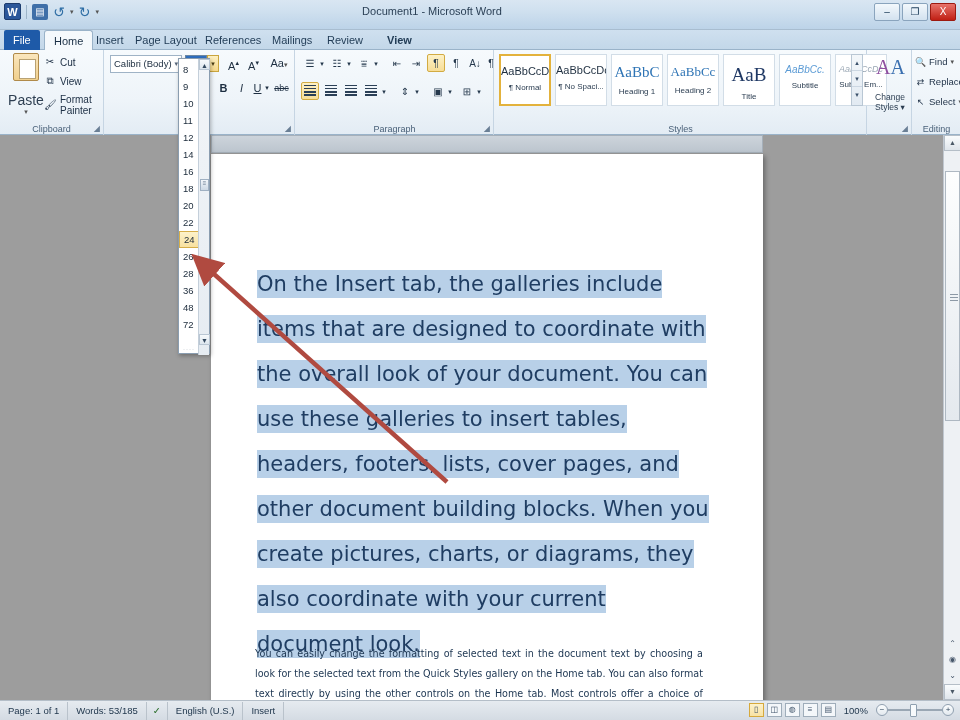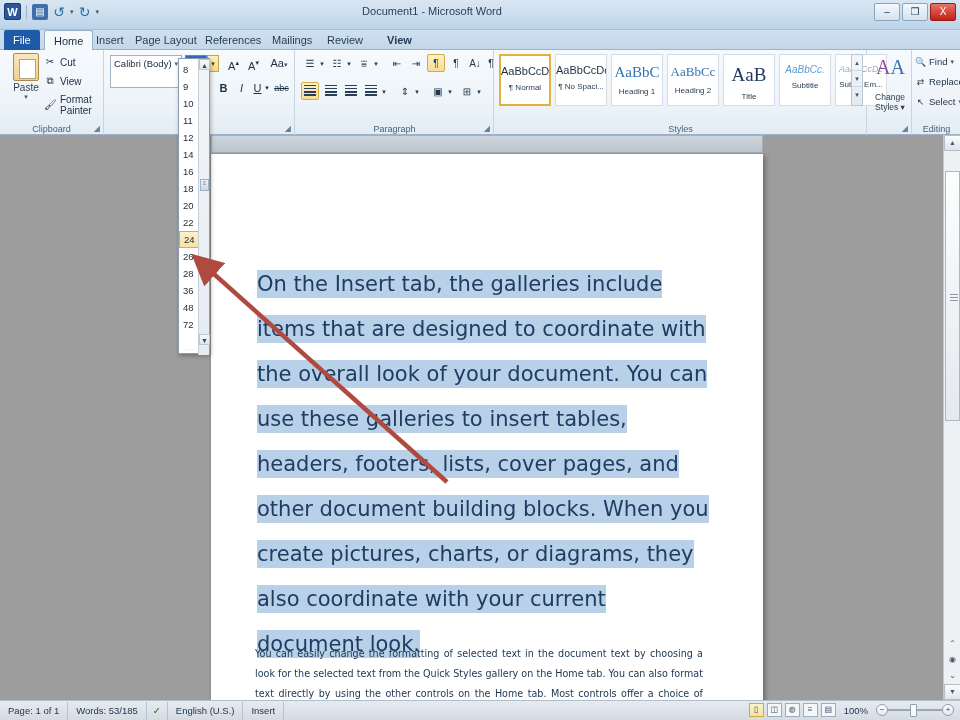--- a/index.html
+++ b/index.html
@@ -73,31 +73,31 @@
   #g-clip { left:0; width:104px; }
   .paste-btn { position:absolute; left:6px; top:3px; width:40px; text-align:center; }
   .paste-ico {
     width:26px; height:28px; margin:0 auto; border:1px solid #b08a4a;
     background:linear-gradient(180deg,#fae6bd,#f0d08e); border-radius:2px; position:relative;
   }
   .paste-ico:after{
     content:""; position:absolute; left:5px; top:5px; width:15px; height:18px;
     background:#fff; border:1px solid #b9a274;
   }
-  .paste-lbl { font-size:10px; color:#2e3f52; margin-top:1px; }
+  .paste-lbl { font-size:14px; color:#2e3f52; margin-top:11px; }
   .clipitem {
     position:absolute; left:44px; font-size:10px; color:#203247;
     display:flex; align-items:center; gap:4px;
   }
   .ci-ico { width:12px; height:12px; font-size:10px; line-height:12px; text-align:center; }
 
   
   #g-font { left:105px; width:190px; }
   .fontname {
-    position:absolute; left:5px; top:5px; width:72px; height:33px;
+    position:absolute; left:5px; top:5px; width:72px; height:18px;
     border:1px solid #9fb3c6; background:#fff; font-size:9.5px;
     line-height:16px; padding-left:3px; color:#1a2b3d;
   }
   .fn-arrow { position:absolute; right:3px; top:0; font-size:7px; color:#55657a; }
   .fontsize {
     position:absolute; left:80px; top:5px; width:22px; height:17px;
     background:#2e6fc0; color:#fff; font-size:9.5px; line-height:16px;
     text-align:center; border:1px solid #6d88a3;
   }
   .fs-drop {

